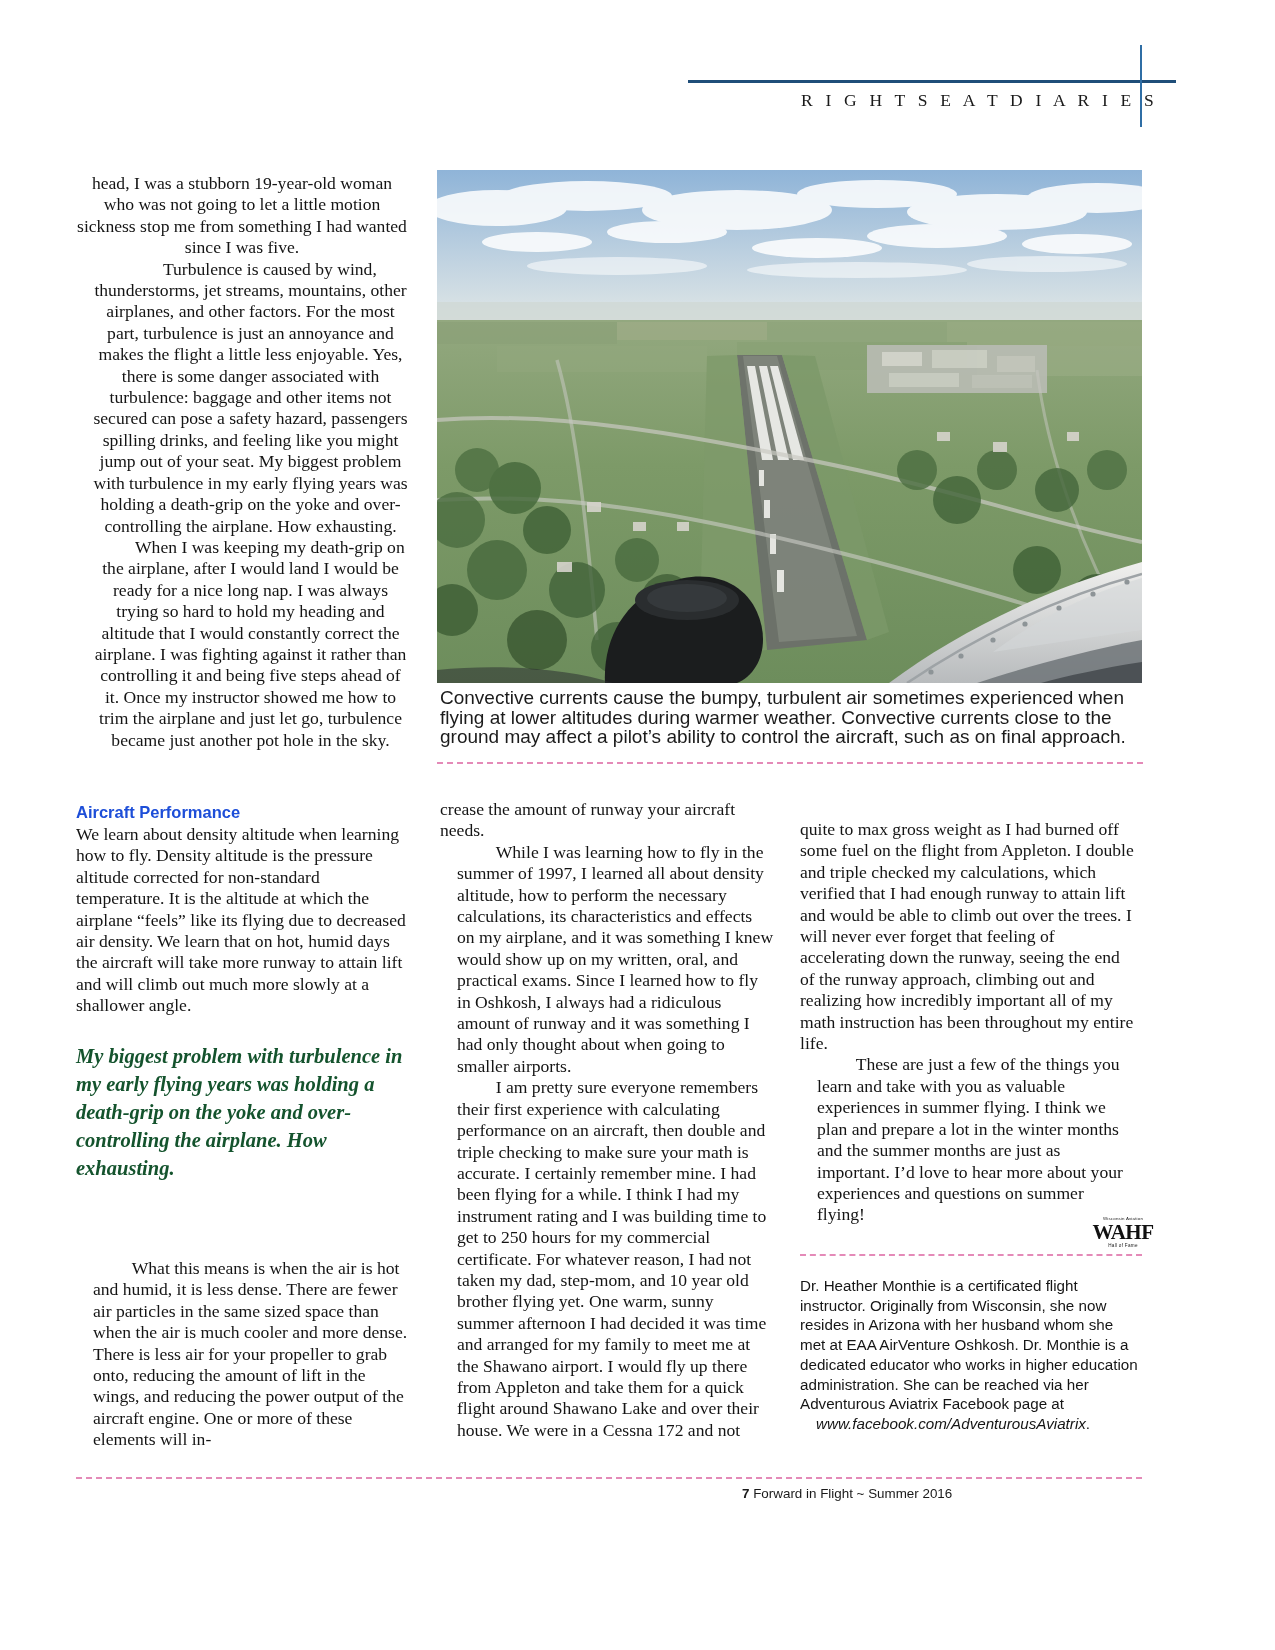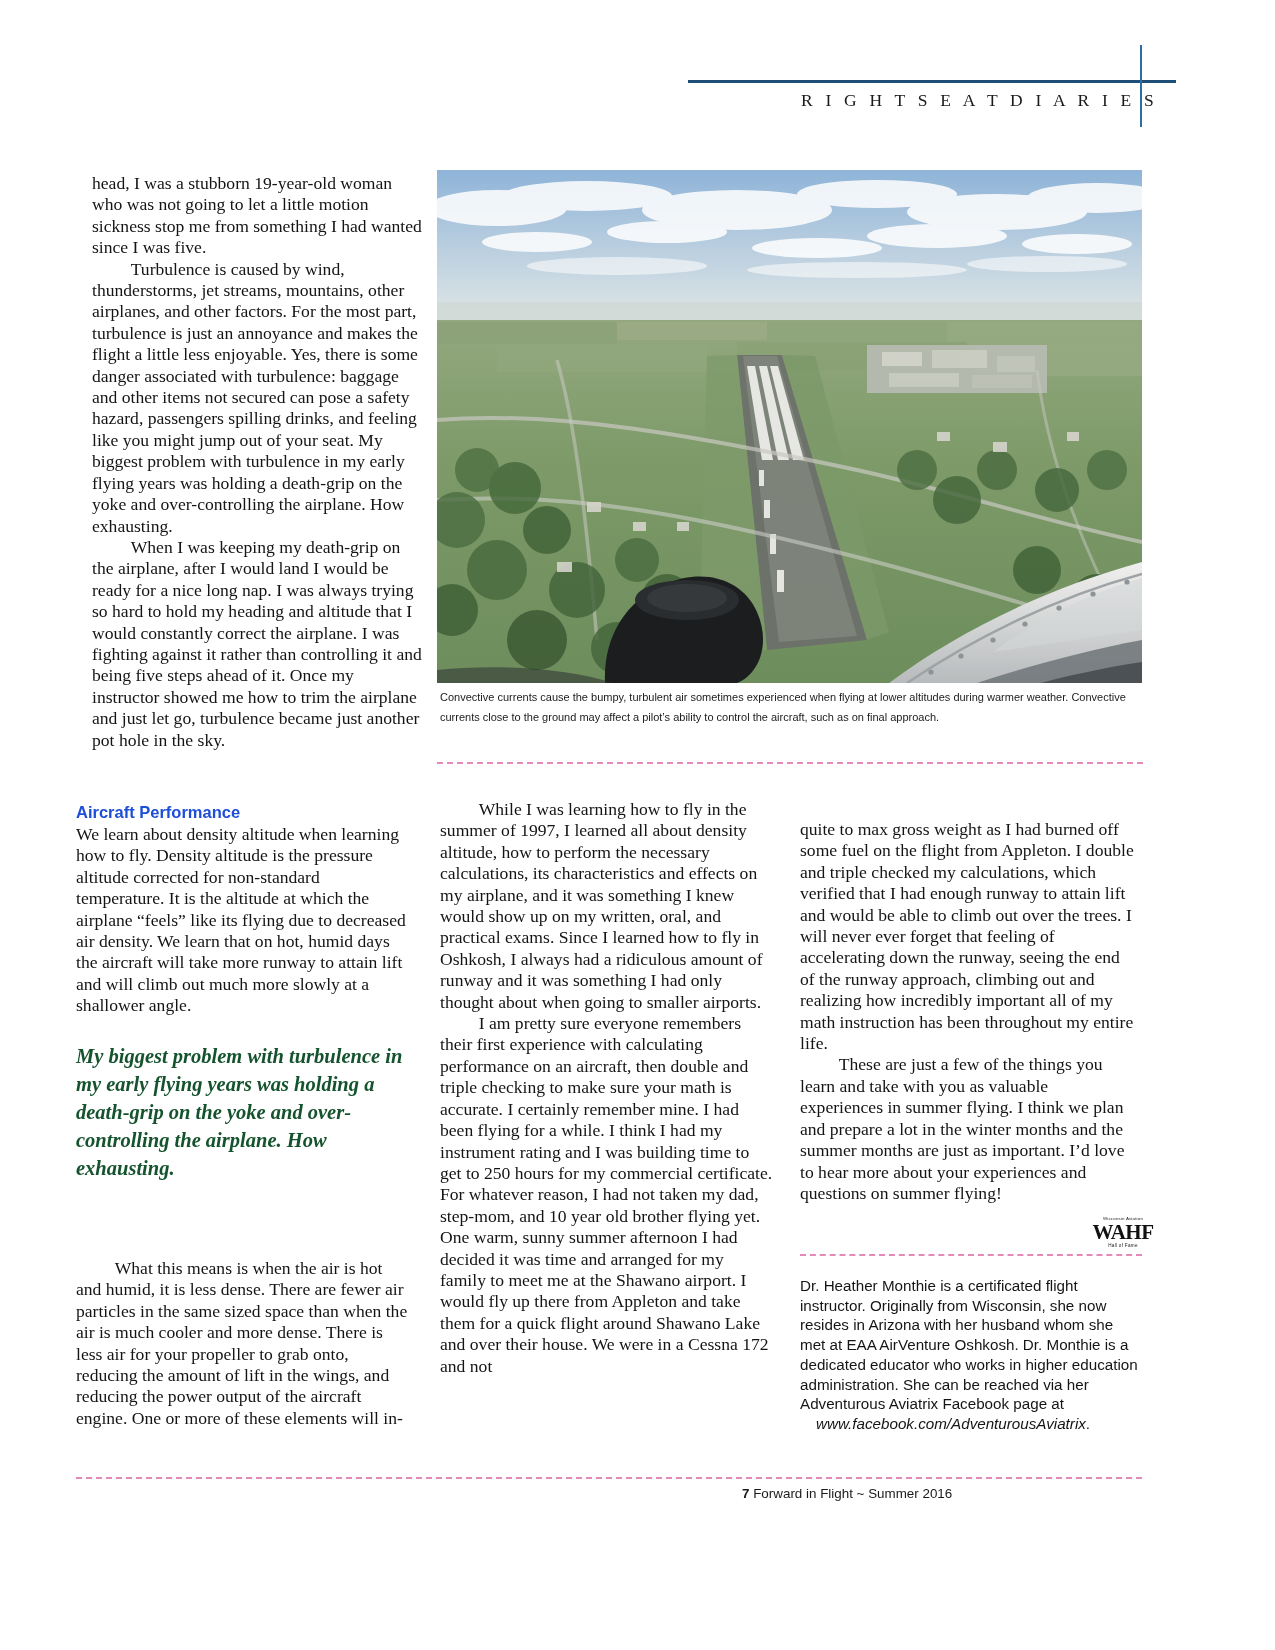--- a/index.html
+++ b/index.html
@@ -26,23 +26,23 @@
     text-align: right;
     font-family: "Liberation Serif", serif;
     font-size: 17.5px; letter-spacing: 4.2px; color: #1a1a1a;
     white-space: nowrap;
   }
 
   
   .col { position: absolute; font-size: 17.6px; line-height: 21.4px; color: #141414;
          text-align: left; }
   .col p { margin: 0; }
-  .col p.ind { text-indent: 2.2em; }
-
-  #col-left-top  { left: 92px;  top: 173px; width: 332px; }
+  .col p.ind { text-indent: 2.2em; margin-left: 17px; }
+
+  #col-left-top  { left: 76px;  top: 173px; width: 332px; text-align: center; }
   #col-left-mid  { left: 76px;  top: 802px; width: 332px; }
   #col-left-bot  { left: 76px;  top: 1258px; width: 332px; }
   #col-mid       { left: 440px; top: 799px; width: 334px; }
   #col-right     { left: 800px; top: 819px; width: 334px; }
 
   .sec-head {
     font-family: "Liberation Sans", sans-serif;
     font-weight: bold; font-size: 16.5px; line-height: 21px;
     color: #1d4ed8; margin-bottom: 1px;
   }
@@ -60,21 +60,21 @@
   .photo {
     position: absolute; left: 437px; top: 170px; width: 705px; height: 513px;
     overflow: hidden; background: #6f8f68;
   }
   .photo svg { display: block; width: 100%; height: 100%; }
 
   
   .caption {
     position: absolute; left: 440px; top: 688px; width: 700px;
     font-family: "Liberation Sans", sans-serif;
-    font-size: 11px; line-height: 19.6px; color: #1b1b1b;
+    font-size: 19px; line-height: 19.6px; color: #1b1b1b;
   }
 
   
   .dash {
     position: absolute; height: 0;
     border-top: 2px dashed #e48ab8;
   }
   #dash-caption { left: 437px; top: 762px; width: 706px; }
   #dash-bio     { left: 800px; top: 1254px; width: 342px; }
   #dash-footer  { left: 76px;  top: 1477px; width: 1066px; }
@@ -288,20 +288,21 @@
     <p>We learn about density altitude when learning how to fly. Density altitude is the pressure altitude corrected for non-standard temperature. It is the altitude at which the airplane “feels” like its flying due to decreased air density. We learn that on hot, humid days the aircraft will take more runway to attain lift and will climb out much more slowly at a shallower angle.</p>
   </div>
 
   <div class="pullquote">My biggest problem with turbulence in my early flying years was holding a death-grip on the yoke and over-controlling the airplane. How exhausting.</div>
 
   <div class="col" id="col-left-bot">
     <p class="ind">What this means is when the air is hot and humid, it is less dense. There are fewer air particles in the same sized space than when the air is much cooler and more dense. There is less air for your propeller to grab onto, reducing the amount of lift in the wings, and reducing the power output of the aircraft engine. One or more of these elements will in-</p>
   </div>
 
   <div class="col" id="col-mid">
+    <p>crease the amount of runway your aircraft needs.</p>
     <p class="ind">While I was learning how to fly in the summer of 1997, I learned all about density altitude, how to perform the necessary calculations, its characteristics and effects on my airplane, and it was something I knew would show up on my written, oral, and practical exams. Since I learned how to fly in Oshkosh, I always had a ridiculous amount of runway and it was something I had only thought about when going to smaller airports.</p>
     <p class="ind">I am pretty sure everyone remembers their first experience with calculating performance on an aircraft, then double and triple checking to make sure your math is accurate. I certainly remember mine. I had been flying for a while. I think I had my instrument rating and I was building time to get to 250 hours for my commercial certificate. For whatever reason, I had not taken my dad, step-mom, and 10 year old brother flying yet. One warm, sunny summer afternoon I had decided it was time and arranged for my family to meet me at the Shawano airport. I would fly up there from Appleton and take them for a quick flight around Shawano Lake and over their house. We were in a Cessna 172 and not</p>
   </div>
 
   <div class="col" id="col-right">
     <p>quite to max gross weight as I had burned off some fuel on the flight from Appleton. I double and triple checked my calculations, which verified that I had enough runway to attain lift and would be able to climb out over the trees. I will never ever forget that feeling of accelerating down the runway, seeing the end of the runway approach, climbing out and realizing how incredibly important all of my math instruction has been throughout my entire life.</p>
     <p class="ind">These are just a few of the things you learn and take with you as valuable experiences in summer flying. I think we plan and prepare a lot in the winter months and the summer months are just as important. I’d love to hear more about your experiences and questions on summer flying!</p>
   </div>
 
   <div class="wahf">

